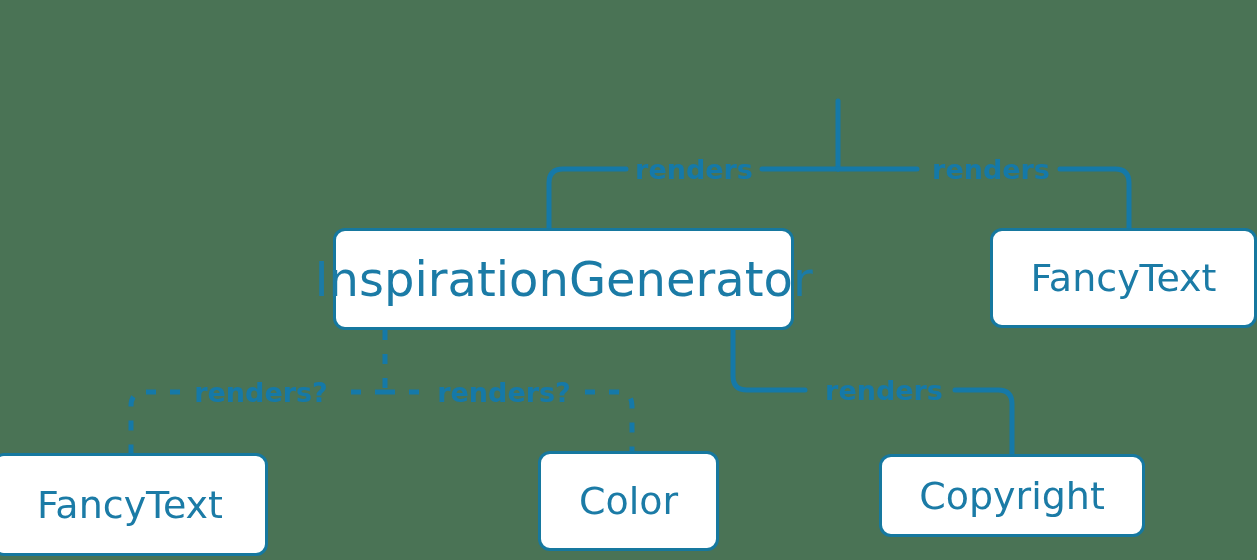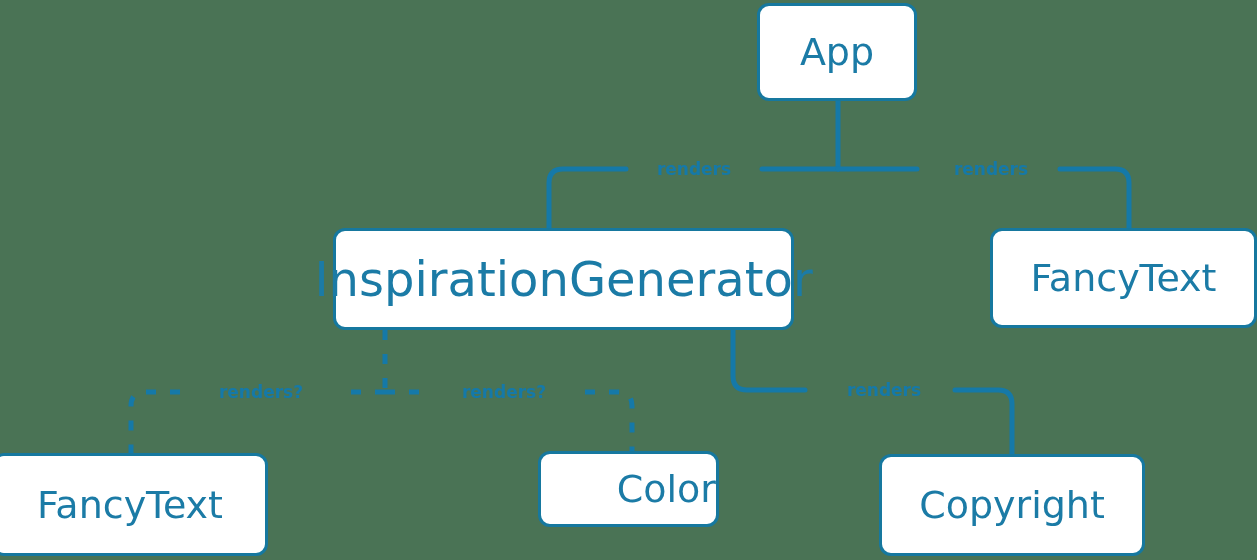--- a/index.html
+++ b/index.html
@@ -39,21 +39,21 @@
     font-family: "DejaVu Sans", sans-serif;
     font-weight: 400;
     line-height: 1;
     white-space: nowrap;
   }
   .edge-label {
     position: absolute;
     color: #1579a8;
     font-family: "DejaVu Sans", sans-serif;
     font-weight: 600;
-    font-size: 17px;
+    font-size: 27px;
     line-height: 1;
     white-space: nowrap;
     z-index: 4;
     transform: translate(-50%, -50%);
   }
 </style>
 </head>
 <body>
 
 <div id="diagram-root">
@@ -73,41 +73,38 @@
     <path d="M 385 392 L 345 392" fill="none" stroke="#1579a8" stroke-width="5" stroke-linecap="butt" stroke-dasharray="10 14"></path>
     <path d="M 180 392 L 145 392 Q 131 392 131 406 L 131 453" fill="none" stroke="#1579a8" stroke-width="5" stroke-linecap="butt" stroke-dasharray="10 14"></path>
 
     <path d="M 385 392 L 425 392" fill="none" stroke="#1579a8" stroke-width="5" stroke-linecap="butt" stroke-dasharray="10 14"></path>
     <path d="M 585 392 L 618 392 Q 632 392 632 406 L 632 451" fill="none" stroke="#1579a8" stroke-width="5" stroke-linecap="butt" stroke-dasharray="10 14"></path>
 
     <path d="M 733 330 L 733 376 Q 733 390 747 390 L 805 390" fill="none" stroke="#1579a8" stroke-width="5" stroke-linecap="round"></path>
     <path d="M 955 390 L 998 390 Q 1012 390 1012 404 L 1012 454" fill="none" stroke="#1579a8" stroke-width="5" stroke-linecap="round"></path>
   </svg>
 
-  <div class="node" style="left:757px; top:3px; width:160px; height:98px;">
-    <span class="node-label" style="font-size:38px;">App</span>
-  </div>
 
   <div class="node" style="left:333px; top:228px; width:461px; height:102px;">
     <span class="node-label" style="font-size:48px;">InspirationGenerator</span>
   </div>
 
   <div class="node" style="left:990px; top:228px; width:267px; height:100px;">
     <span class="node-label" style="font-size:38px;">FancyText</span>
   </div>
 
   <div class="node" style="left:-8px; top:453px; width:276px; height:103px;">
     <span class="node-label" style="font-size:38px;">FancyText</span>
   </div>
 
-  <div class="node" style="left:538px; top:451px; width:181px; height:76px;justify-content:flex-end;">
+  <div class="node" style="left:538px; top:451px; width:181px; height:100px;">
     <span class="node-label" style="font-size:38px;">Color</span>
   </div>
 
-  <div class="node" style="left:879px; top:454px; width:266px; height:102px;">
+  <div class="node" style="left:879px; top:454px; width:266px; height:83px;">
     <span class="node-label" style="font-size:38px;">Copyright</span>
   </div>
 
   <span class="edge-label" style="left:694px; top:169px;">renders</span>
 
   <span class="edge-label" style="left:991px; top:169px;">renders</span>
 
   <span class="edge-label" style="left:261px; top:392px;">renders?</span>
 
   <span class="edge-label" style="left:504px; top:392px;">renders?</span>

